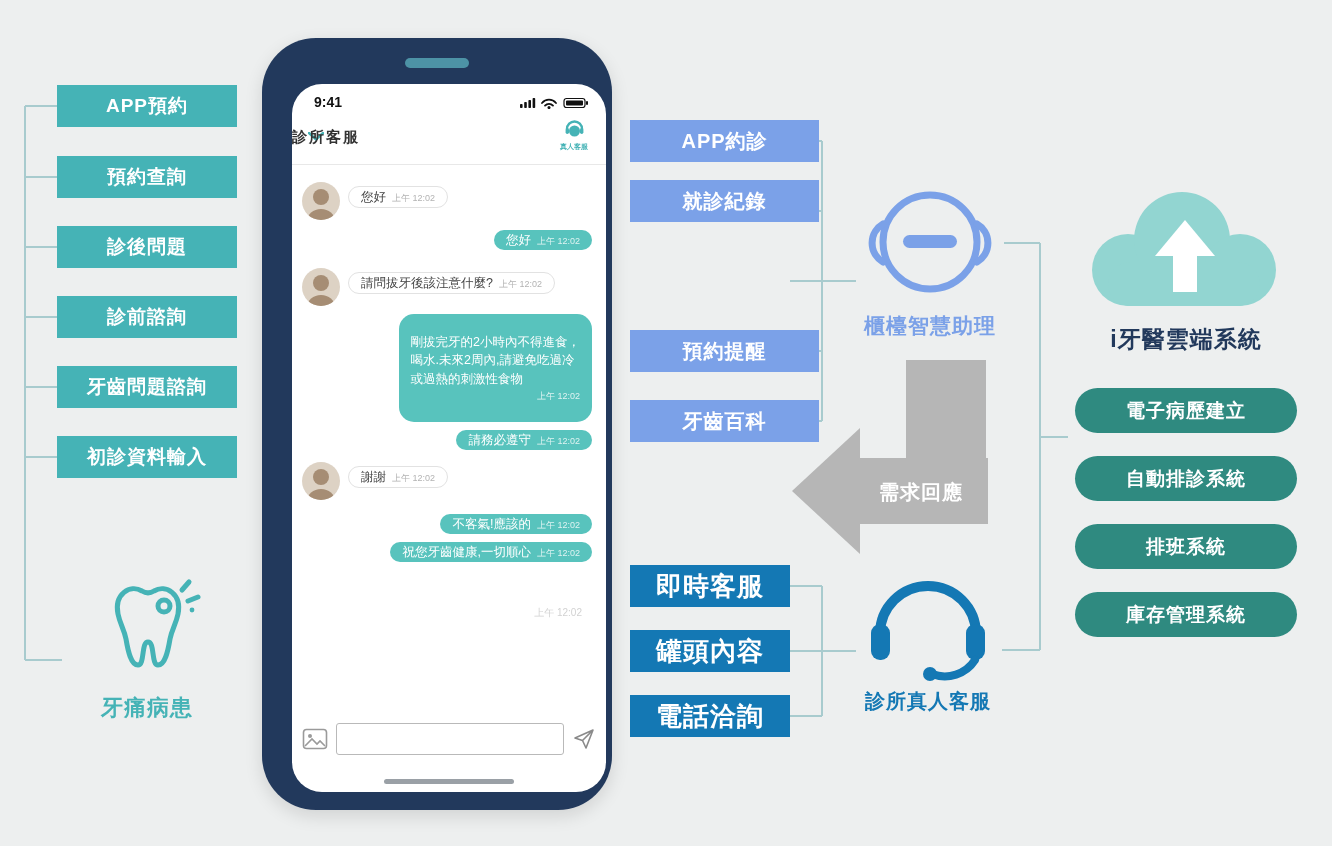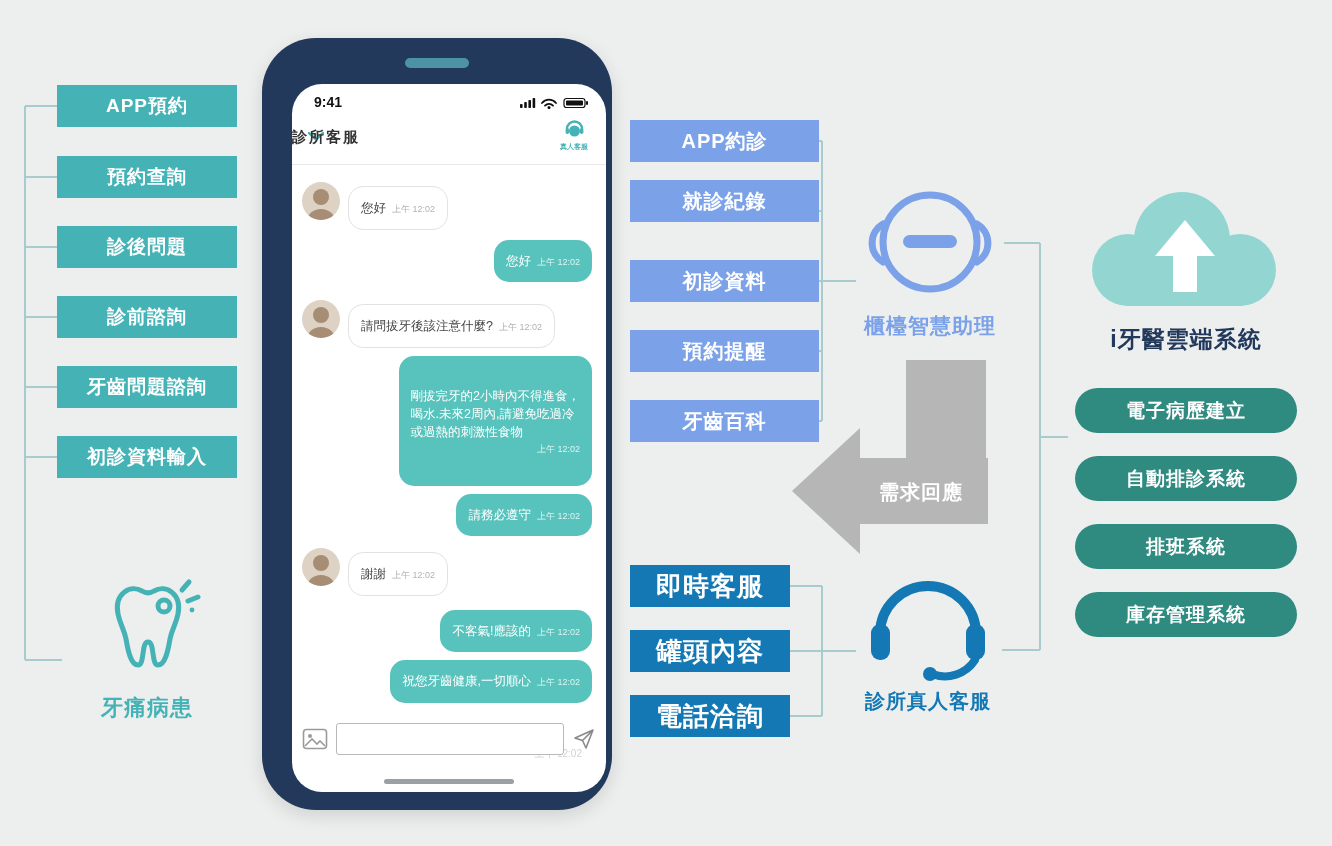--- a/index.html
+++ b/index.html
@@ -36,21 +36,21 @@
   .chead .ctitle{position:absolute;left:0;top:10px;width:100%;text-align:left;
     font-size:15px;font-weight:bold;color:#333;letter-spacing:2px;}
   .agent{position:absolute;right:10px;top:0px;width:44px;text-align:center;}
   .agent .alabel{font-size:7px;color:var(--c-teal);font-weight:bold;display:block;margin-top:-2px;}
   .cdivider{position:absolute;left:0;top:80px;width:100%;height:1px;background:#e8e8e8;}
 
   .chat{position:absolute;left:8px;top:84px;right:8px;height:548px;display:flex;flex-direction:column;}
   .mrow{display:flex;align-items:flex-start;}
   .mrow.right{justify-content:flex-end;padding-right:6px;}
   .avatar{width:38px;height:38px;border-radius:50%;background:#ddd2c4;overflow:hidden;flex:0 0 auto;margin-left:2px;}
-  .bubble{border-radius:15px;padding:12px 12px;font-size:12.5px;line-height:1.45;}
+  .bubble{border-radius:15px;padding:1px 12px;font-size:12.5px;line-height:1.45;}
   .bubble.in{background:#fff;border:1px solid #e2e2e2;color:#444;margin-left:8px;margin-top:4px;}
   .bubble.out{background:var(--c-bubble);color:#fff;}
   .bubble .t{font-size:9px;margin-left:6px;}
   .bubble.in .t{color:#b3b3b3;}
   .bubble.out .t{color:rgba(255,255,255,.8);}
   .bubble.big{white-space:pre-line;max-width:232px;}
   .bubble.big .tblock{display:block;text-align:right;font-size:9px;color:rgba(255,255,255,.8);margin-top:2px;}
   .faint-time{margin-top:44px;text-align:right;padding-right:16px;font-size:10px;color:#d2d2d2;}
 
   .inputbar{position:absolute;left:10px;right:10px;top:636px;height:38px;display:flex;align-items:center;gap:8px;}
@@ -218,21 +218,20 @@
           <path d="M3 11 L21 3 L14 21 L10.5 13.5 Z M10.5 13.5 L21 3" fill="none" stroke="#8a8a8a" stroke-width="1.6" stroke-linejoin="round"></path>
         </svg>
       </div>
 
       <div class="homebar"></div>
     </div>
   </div>
 
   <div class="chip peri" style="top:120px">APP約診</div>
   <div class="chip peri" style="top:180px">就診紀錄</div>
-  <div class="chip peri" style="top:260px">初診資料</div>
   <div class="chip peri" style="top:330px">預約提醒</div>
   <div class="chip peri" style="top:400px">牙齒百科</div>
 
   <svg class="icon-abs" style="left:858px;top:182px" width="145" height="122" viewBox="0 0 145 122">
     <g stroke="#7ba1e8" stroke-width="7" fill="none" stroke-linecap="round">
       <circle cx="72" cy="60" r="47"></circle>
       <path d="M25 42 A22 22 0 0 0 25 80"></path>
       <path d="M119 42 A22 22 0 0 1 119 80"></path>
     </g>
     <rect x="45" y="53" width="54" height="13" rx="6.5" fill="#7ba1e8"></rect>

